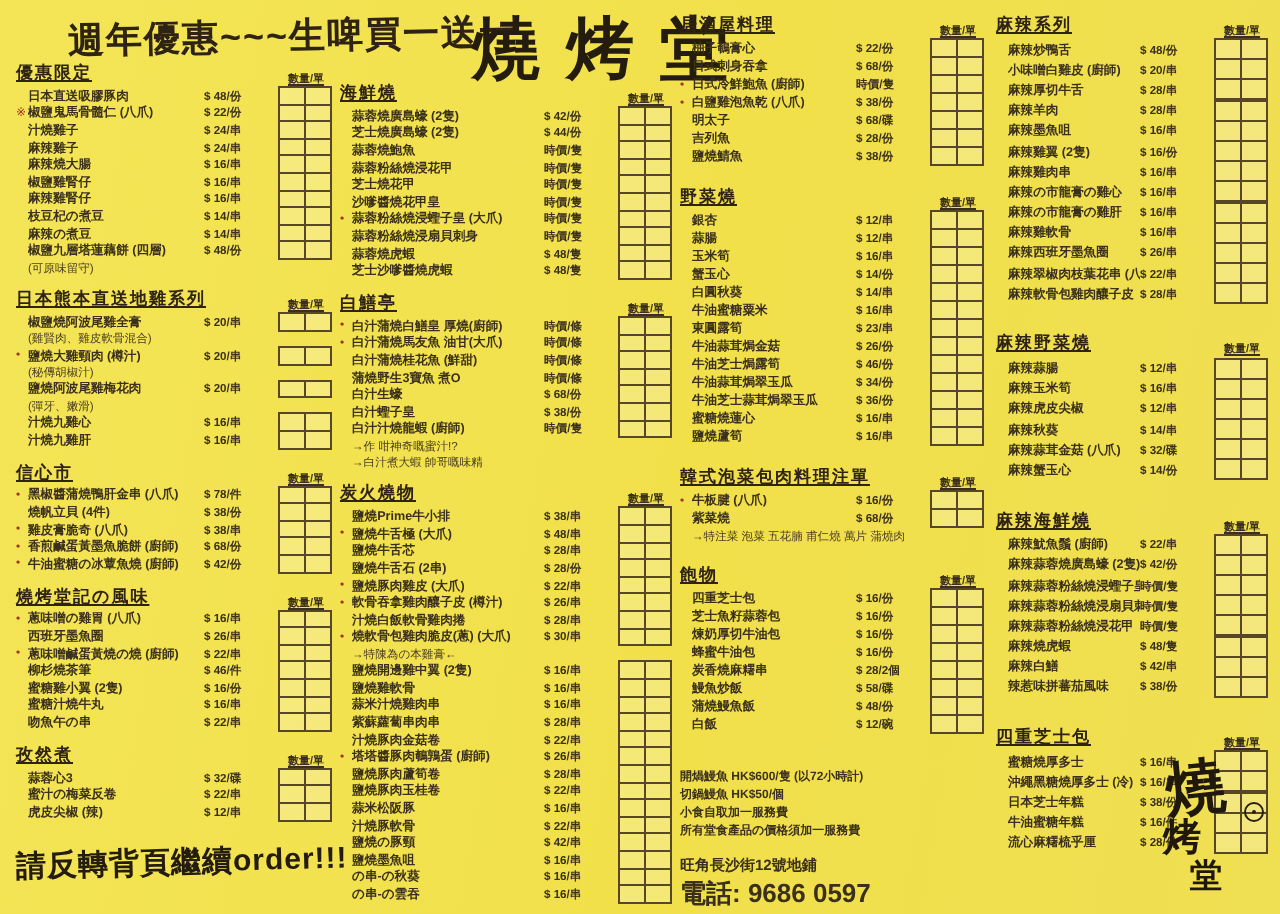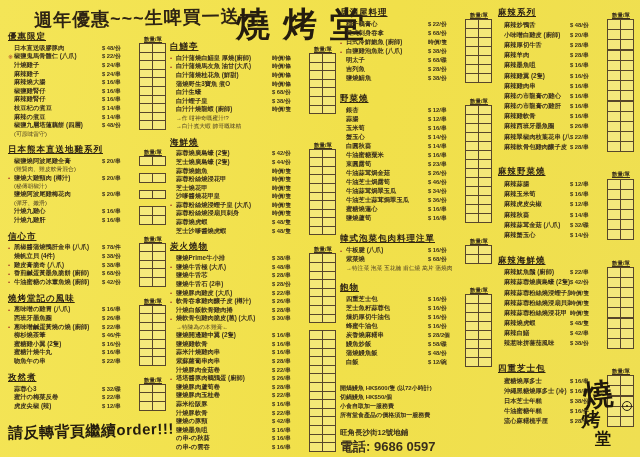--- a/index.html
+++ b/index.html
@@ -378,20 +378,116 @@
           </div>
         </div>
       </div>
     <div id="flip">請反轉背頁繼續order!!!</div>
   </div>
 
   <div class="col" id="colB">
     <div>
         <div class="section">
           <div class="sec-head">
+            <div class="sec-title">海鮮燒</div>
+            <div class="qty-label">數量/單</div>
+          </div>
+          <div class="row">
+            <span class="mark"></span>
+            <span class="iname">蒜蓉燒廣島蠔 (2隻)</span>
+            <span class="iprice">$ 42/份</span>
+            <span class="boxes">
+              <span class="cell"></span>
+              <span class="cell"></span>
+            </span>
+          </div>
+          <div class="row">
+            <span class="mark"></span>
+            <span class="iname">芝士燒廣島蠔 (2隻)</span>
+            <span class="iprice">$ 44/份</span>
+            <span class="boxes">
+              <span class="cell"></span>
+              <span class="cell"></span>
+            </span>
+          </div>
+          <div class="row">
+            <span class="mark"></span>
+            <span class="iname">蒜蓉燒鮑魚</span>
+            <span class="iprice">時價/隻</span>
+            <span class="boxes">
+              <span class="cell"></span>
+              <span class="cell"></span>
+            </span>
+          </div>
+          <div class="row">
+            <span class="mark"></span>
+            <span class="iname">蒜蓉粉絲燒浸花甲</span>
+            <span class="iprice">時價/隻</span>
+            <span class="boxes">
+              <span class="cell"></span>
+              <span class="cell"></span>
+            </span>
+          </div>
+          <div class="row">
+            <span class="mark"></span>
+            <span class="iname">芝士燒花甲</span>
+            <span class="iprice">時價/隻</span>
+            <span class="boxes">
+              <span class="cell"></span>
+              <span class="cell"></span>
+            </span>
+          </div>
+          <div class="row">
+            <span class="mark"></span>
+            <span class="iname">沙嗲醬燒花甲皇</span>
+            <span class="iprice">時價/隻</span>
+            <span class="boxes">
+              <span class="cell"></span>
+              <span class="cell"></span>
+            </span>
+          </div>
+          <div class="row">
+            <span class="mark">•</span>
+            <span class="iname">蒜蓉粉絲燒浸蟶子皇 (大爪)</span>
+            <span class="iprice">時價/隻</span>
+            <span class="boxes">
+              <span class="cell"></span>
+              <span class="cell"></span>
+            </span>
+          </div>
+          <div class="row">
+            <span class="mark"></span>
+            <span class="iname">蒜蓉粉絲燒浸扇貝刺身</span>
+            <span class="iprice">時價/隻</span>
+            <span class="boxes">
+              <span class="cell"></span>
+              <span class="cell"></span>
+            </span>
+          </div>
+          <div class="row">
+            <span class="mark"></span>
+            <span class="iname">蒜蓉燒虎蝦</span>
+            <span class="iprice">$ 48/隻</span>
+            <span class="boxes">
+              <span class="cell"></span>
+              <span class="cell"></span>
+            </span>
+          </div>
+          <div class="row">
+            <span class="mark"></span>
+            <span class="iname">芝士沙嗲醬燒虎蝦</span>
+            <span class="iprice">$ 48/隻</span>
+            <span class="boxes">
+              <span class="cell"></span>
+              <span class="cell"></span>
+            </span>
+          </div>
+        </div>
+        <div class="section">
+          <div class="sec-head">
             <div class="sec-title">白鱔亭</div>
             <div class="qty-label">數量/單</div>
           </div>
           <div class="row">
             <span class="mark">•</span>
             <span class="iname">白汁蒲燒白鱔皇 厚燒(廚師)</span>
             <span class="iprice">時價/條</span>
             <span class="boxes">
               <span class="cell"></span>
               <span class="cell"></span>
@@ -449,116 +545,20 @@
             <span class="boxes">
               <span class="cell"></span>
               <span class="cell"></span>
             </span>
           </div>
           <div class="note-row">
             <span class="txt">→作 咁神奇嘅蜜汁!?</span>
           </div>
           <div class="note-row">
             <span class="txt">→白汁煮大蝦 帥哥嘅味精</span>
-          </div>
-        </div>
-        <div class="section">
-          <div class="sec-head">
-            <div class="sec-title">海鮮燒</div>
-            <div class="qty-label">數量/單</div>
-          </div>
-          <div class="row">
-            <span class="mark"></span>
-            <span class="iname">蒜蓉燒廣島蠔 (2隻)</span>
-            <span class="iprice">$ 42/份</span>
-            <span class="boxes">
-              <span class="cell"></span>
-              <span class="cell"></span>
-            </span>
-          </div>
-          <div class="row">
-            <span class="mark"></span>
-            <span class="iname">芝士燒廣島蠔 (2隻)</span>
-            <span class="iprice">$ 44/份</span>
-            <span class="boxes">
-              <span class="cell"></span>
-              <span class="cell"></span>
-            </span>
-          </div>
-          <div class="row">
-            <span class="mark"></span>
-            <span class="iname">蒜蓉燒鮑魚</span>
-            <span class="iprice">時價/隻</span>
-            <span class="boxes">
-              <span class="cell"></span>
-              <span class="cell"></span>
-            </span>
-          </div>
-          <div class="row">
-            <span class="mark"></span>
-            <span class="iname">蒜蓉粉絲燒浸花甲</span>
-            <span class="iprice">時價/隻</span>
-            <span class="boxes">
-              <span class="cell"></span>
-              <span class="cell"></span>
-            </span>
-          </div>
-          <div class="row">
-            <span class="mark"></span>
-            <span class="iname">芝士燒花甲</span>
-            <span class="iprice">時價/隻</span>
-            <span class="boxes">
-              <span class="cell"></span>
-              <span class="cell"></span>
-            </span>
-          </div>
-          <div class="row">
-            <span class="mark"></span>
-            <span class="iname">沙嗲醬燒花甲皇</span>
-            <span class="iprice">時價/隻</span>
-            <span class="boxes">
-              <span class="cell"></span>
-              <span class="cell"></span>
-            </span>
-          </div>
-          <div class="row">
-            <span class="mark">•</span>
-            <span class="iname">蒜蓉粉絲燒浸蟶子皇 (大爪)</span>
-            <span class="iprice">時價/隻</span>
-            <span class="boxes">
-              <span class="cell"></span>
-              <span class="cell"></span>
-            </span>
-          </div>
-          <div class="row">
-            <span class="mark"></span>
-            <span class="iname">蒜蓉粉絲燒浸扇貝刺身</span>
-            <span class="iprice">時價/隻</span>
-            <span class="boxes">
-              <span class="cell"></span>
-              <span class="cell"></span>
-            </span>
-          </div>
-          <div class="row">
-            <span class="mark"></span>
-            <span class="iname">蒜蓉燒虎蝦</span>
-            <span class="iprice">$ 48/隻</span>
-            <span class="boxes">
-              <span class="cell"></span>
-              <span class="cell"></span>
-            </span>
-          </div>
-          <div class="row">
-            <span class="mark"></span>
-            <span class="iname">芝士沙嗲醬燒虎蝦</span>
-            <span class="iprice">$ 48/隻</span>
-            <span class="boxes">
-              <span class="cell"></span>
-              <span class="cell"></span>
-            </span>
           </div>
         </div>
         <div class="section">
           <div class="sec-head">
             <div class="sec-title">炭火燒物</div>
             <div class="qty-label">數量/單</div>
           </div>
           <div class="row">
             <span class="mark"></span>
             <span class="iname">鹽燒Prime牛小排</span>

